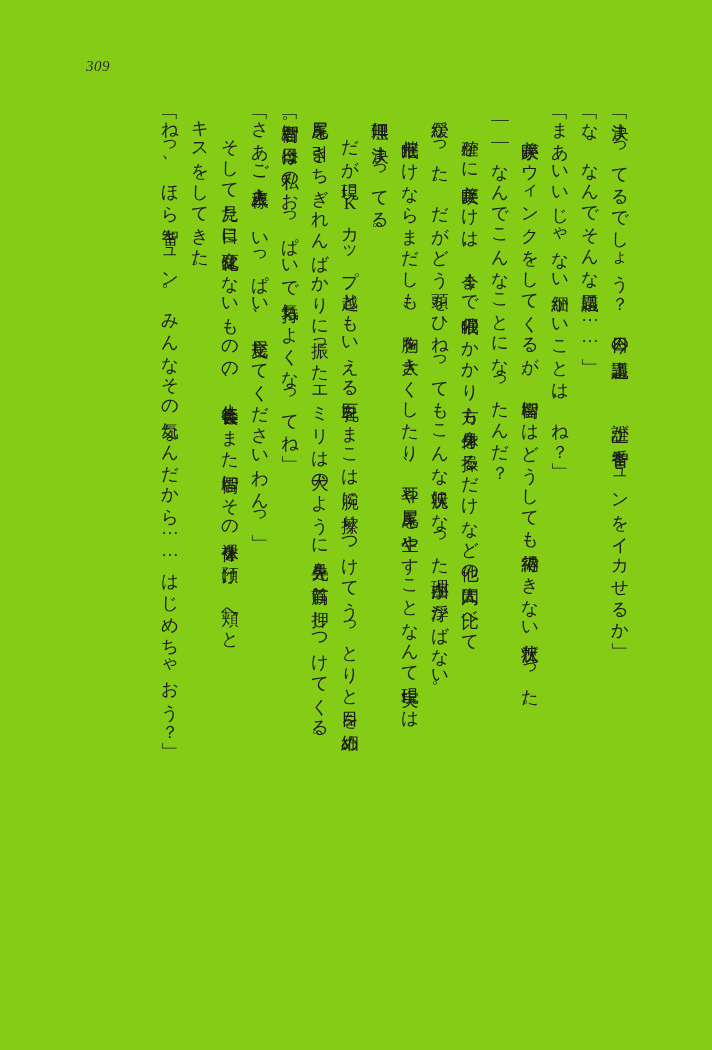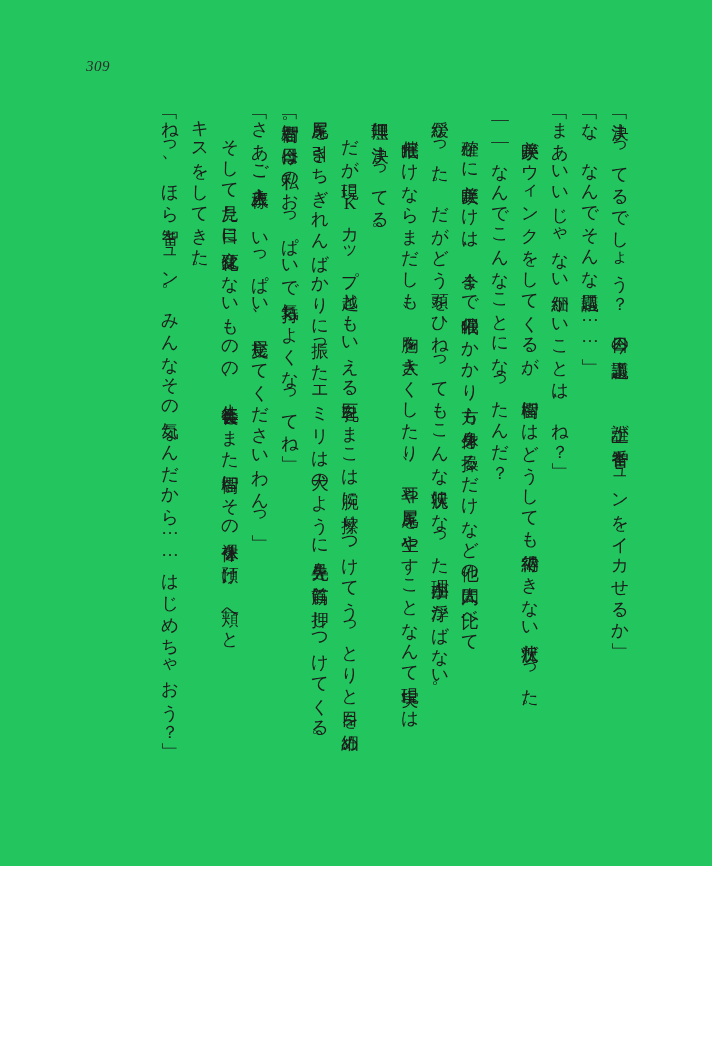--- a/index.html
+++ b/index.html
@@ -10,22 +10,22 @@
   body {
     width: 712px;
     height: 1050px;
     font-family: "Liberation Serif", "DejaVu Serif", serif;
     color: #1a1a1a;
     overflow: hidden;
   }
   .page {
     position: relative;
     width: 712px;
-    height: 866px;
-    background: #22c55e;
+    height: 1050px;
+    background: #84cc16;
     box-sizing: border-box;
   }
   .page-number {
     position: absolute;
     top: 58px;
     left: 86px;
     font-size: 15px;
     font-style: italic;
     font-family: "Liberation Serif", "DejaVu Serif", serif;
     color: #2b2b2b;

